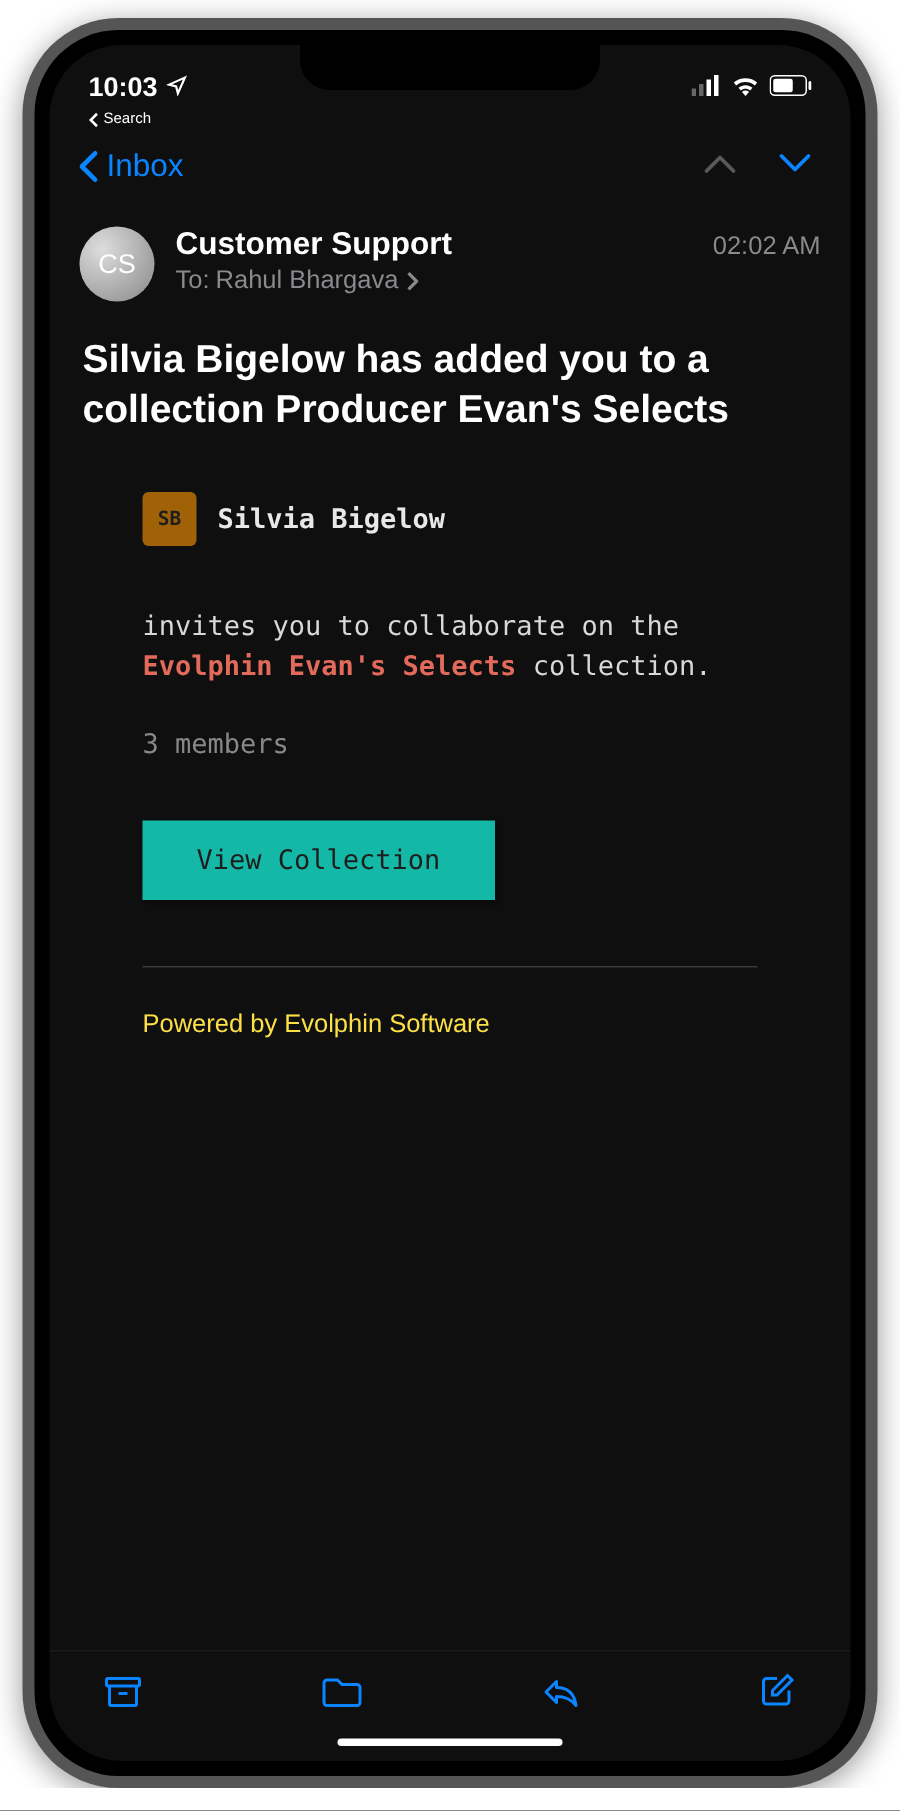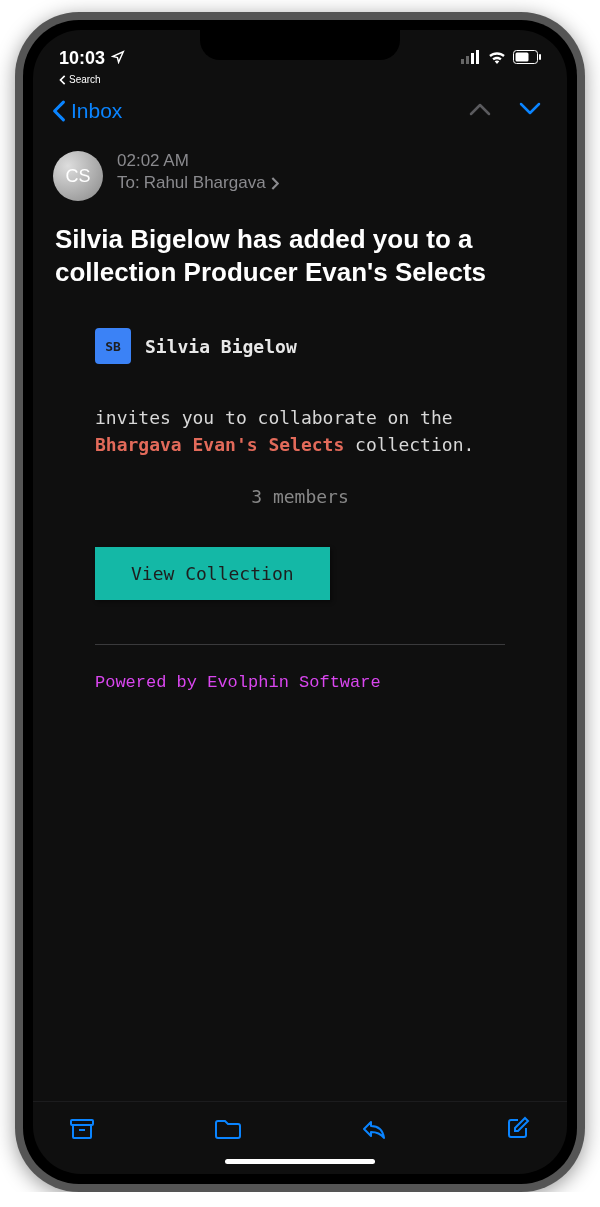--- a/index.html
+++ b/index.html
@@ -140,53 +140,53 @@
   .inviter-row {
     display: flex;
     align-items: center;
     gap: 14px;
     margin-bottom: 40px;
     padding-left: 40px;
   }
   .inviter-badge {
     width: 36px;
     height: 36px;
-    background: #3b82f6;
+    background: #a16207;
     border-radius: 4px;
     display: flex;
     align-items: center;
     justify-content: center;
     font-size: 13px;
     color: #1e1e1e;
     font-weight: 600;
   }
   .inviter-name { font-weight: 600; color: #e8e8e8; }
   .body-text { padding: 0 40px; line-height: 1.5; }
   .collection-name { color: #e26a5a; font-weight: 600; }
-  .members { color: #888; padding: 28px 40px 40px; text-align: center; }
+  .members { color: #888; padding: 28px 40px 40px; }
   .view-btn {
     display: inline-block;
     background: #14b8a6;
     color: #1e1e1e;
     font-family: "SF Mono", Menlo, Consolas, monospace;
     font-size: 18px;
     padding: 16px 36px;
     margin-left: 40px;
     border: none;
     cursor: pointer;
     box-shadow: 2px 2px 4px rgba(0,0,0,0.4);
   }
   .divider {
     border: none;
     border-top: 1px solid #3a3a3c;
     margin: 44px 40px 28px;
   }
   .powered {
-    color: #d946ef;
-    font-family: Liberation Mono, monospace;
+    color: #fde047;
+    font-family: Liberation Sans, sans-serif;
     font-size: 17px;
     padding: 0 40px;
   }
   .spacer { flex: 1; }
   .toolbar {
     display: flex;
     justify-content: space-between;
     align-items: center;
     padding: 14px 36px 8px;
     border-top: 1px solid #1c1c1e;
@@ -268,20 +268,21 @@
           </span>
         </div>
       </div>
 
       <div class="email-header">
         <div class="avatar">
           <span>CS</span>
         </div>
         <div class="header-text">
           <div class="sender-row">
+            <span class="sender-name">Customer Support</span>
             <span class="email-time">02:02 AM</span>
           </div>
           <div class="recipient-row">
             <span>To:</span>
             <span>Rahul Bhargava</span>
             <svg width="9" height="13" viewBox="0 0 8 12" fill="none" stroke="#8a8a8e" stroke-width="2">
                 <path d="M2 1l5 5-5 5"></path>
               </svg>
           </div>
         </div>
@@ -291,21 +292,21 @@
 
       <div class="email-body">
         <div class="inviter-row">
           <div class="inviter-badge">
             <span>SB</span>
           </div>
           <span class="inviter-name">Silvia Bigelow</span>
         </div>
         <div class="body-text">
           <span>invites you to collaborate on the</span>
-          <span class="collection-name">Bhargava Evan's Selects</span>
+          <span class="collection-name">Evolphin Evan's Selects</span>
           <span>collection.</span>
         </div>
         <div class="members">3 members</div>
         <button class="view-btn">View Collection</button>
         <hr class="divider">
         <div class="powered">Powered by Evolphin Software</div>
       </div>
 
       <div class="spacer"></div>
 

